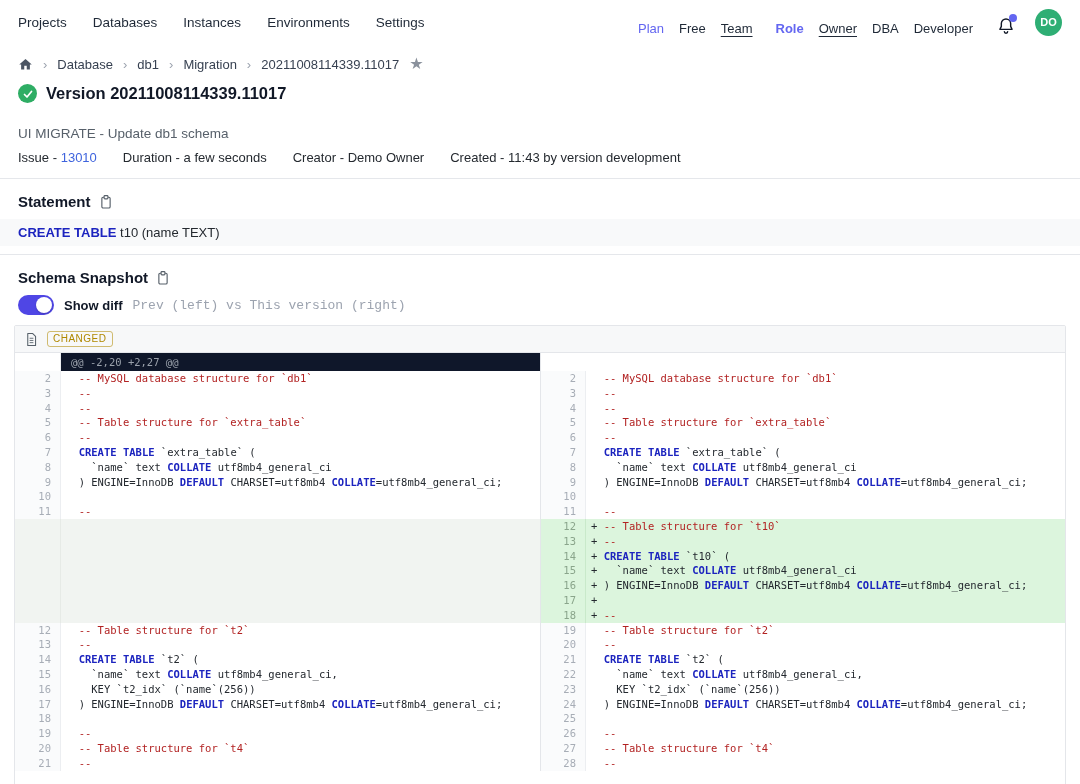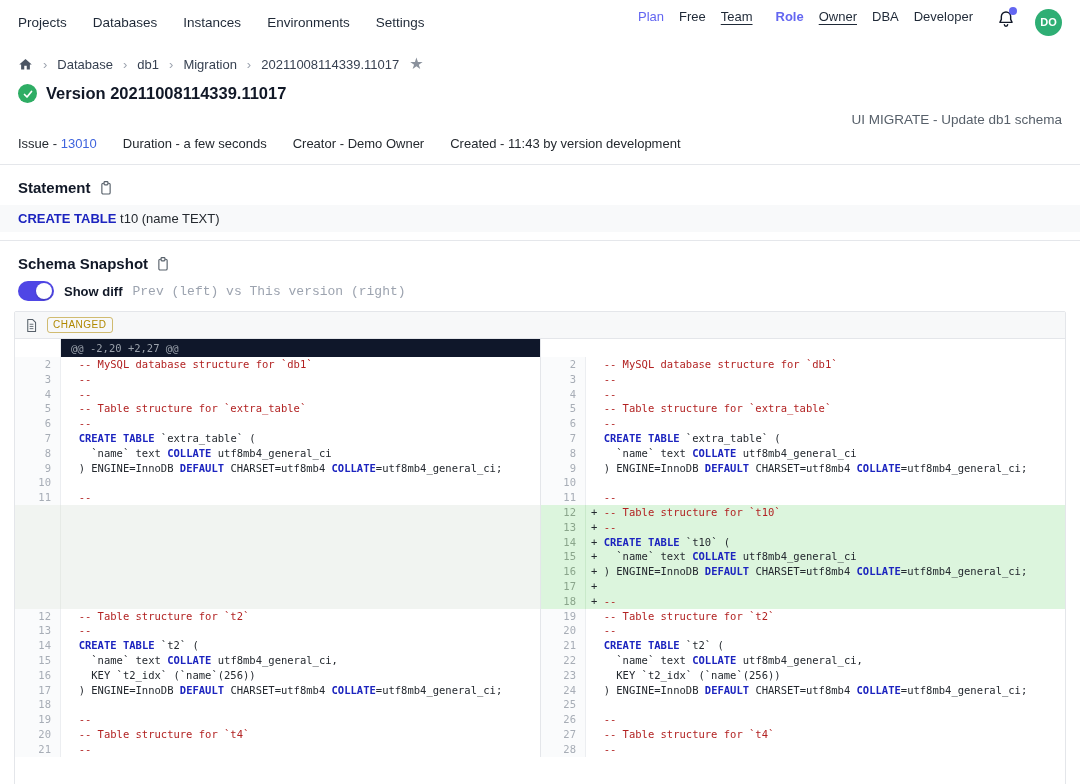--- a/index.html
+++ b/index.html
@@ -7,39 +7,39 @@
   body { font-family: "Liberation Sans", sans-serif; color: #1f2328; }
   :root{
     --accent:#4f46e5; --link:#3e63dd; --kw:#1c24bf; --comment:#b22222;
     --added-bg:#dcf5dd; --avatar-green:#2eae74; --check-green:#2ead64; --badge:#b08800;
     --line:#e4e6ea; --gutter-bg:#fafbfc; --gutter-fg:#a7adb6;
   }
   
   .topnav { height:44px; display:flex; align-items:center; padding:0 18px; }
   .topnav .left { display:flex; gap:26px; }
   .topnav .left span { font-size:13.5px; color:#1f2937; cursor:pointer; }
-  .topnav .right { margin-left:auto; display:flex; align-items:flex-start; gap:15px; font-size:13px; color:#1f2937; }
+  .topnav .right { margin-left:auto; display:flex; align-items:flex-end; gap:15px; font-size:13px; color:#1f2937; }
   .lbl-indigo { color:#6366f1; }
   .underl { text-decoration:underline; text-underline-offset:3px; cursor:pointer; }
   .role-gap { margin-left:8px;font-weight:bold; }
   .bell-wrap { position:relative; margin-left:8px; cursor:pointer; width:20px; height:20px; }
   .bell-dot { position:absolute; top:-2px; right:-1px; width:8px; height:8px; border-radius:50%; background:#6366f1; }
   .avatar { width:27px; height:27px; margin-left:4px; border-radius:50%; background:var(--avatar-green);
             color:#fff; font-size:11px; font-weight:bold; display:flex; align-items:center; justify-content:center; cursor:pointer; }
   
   .breadcrumb { display:flex; align-items:center; gap:10px; margin:12px 18px 0; font-size:13px; color:#374151; }
   .breadcrumb .chev { color:#9ca3af; font-size:13px; }
   .breadcrumb .bc-item { cursor:pointer; }
   .home-ic { width:15px; height:15px; color:#4b5563; display:block; cursor:pointer; }
   .star { color:#8a919c; font-size:16px; line-height:1; cursor:pointer; }
   
   .title-row { display:flex; align-items:center; gap:9px; margin:12px 18px 0; }
   .check-ic { width:19px; height:19px; border-radius:50%; background:var(--check-green); display:flex; align-items:center; justify-content:center; flex:none; }
   .page-title { font-size:16.5px; font-weight:bold; color:#111827; }
-  .subtitle { margin:9px 18px 0; font-size:13.5px; color:#57606a;text-align:right; }
+  .subtitle { margin:23px 18px 0; font-size:13.5px; color:#57606a; }
   .meta-row { margin:9px 18px 0; display:flex; gap:26px; font-size:13px; color:#24292f; }
   .meta-item a, .meta-link { color:var(--link); text-decoration:none; cursor:pointer; }
   .hr { border-top:1px solid #e5e7eb; margin-top:13px; }
   
   .sec-head { margin:14px 18px 0; display:flex; align-items:center; gap:8px; }
   .sec-head .t { font-size:15px; font-weight:bold; color:#111827; }
   .clip-ic { width:14px; height:16px; display:block; color:#57606a; cursor:pointer; }
   .stmt-box { margin-top:9px; background:#f8f9fa; padding:6px 18px; font-size:13px; color:#24292f; }
   .stmt-box .tok-k { font-weight:bold; }
   .hr2 { border-top:1px solid #e5e7eb; margin-top:8px; }

